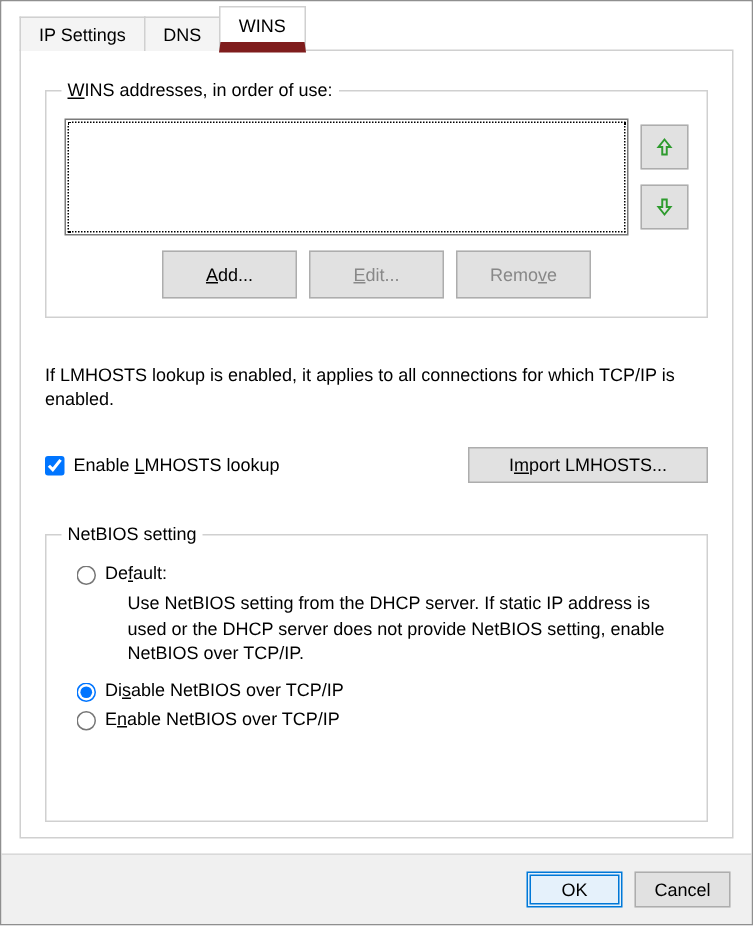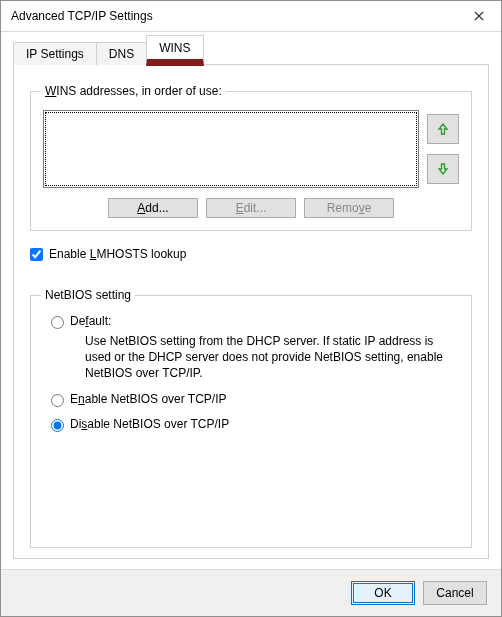--- a/index.html
+++ b/index.html
@@ -129,21 +129,21 @@
   }
   .updown button svg { display:block; }
   .btnrow {
     display: flex;
     justify-content: center;
     gap: 8px;
     margin-top: 10px;
   }
   button.std {
     min-width: 90px;
-    height: 20px;
+    height: 32px;
     border: 1px solid #adadad;
     background: #e1e1e1;
     font: inherit;
     padding: 0 10px;
   }
   button.std:disabled {
     color: #888;
   }
   .info {
     margin: 14px 0 8px 0;
@@ -202,28 +202,20 @@
     border: 1px solid #0078d7;
     background: #e5f1fb;
     outline: 1px solid #0078d7;
     outline-offset: -3px;
   }
 </style>
 </head>
 <body>
 
 <div class="window">
-  <div class="titlebar">
-    <div class="title">Advanced TCP/IP Settings</div>
-    <div class="close">
-      <svg width="10" height="10" viewBox="0 0 10 10">
-          <path d="M1 1 L9 9 M9 1 L1 9" stroke="#333" stroke-width="1.2"></path>
-        </svg>
-    </div>
-  </div>
 
   <div class="client">
     <div class="tabs-strip">
       <div class="tab">IP Settings</div>
       <div class="tab">DNS</div>
       <div class="tab active">WINS</div>
     </div>
 
     <div class="tab-page">
 
@@ -248,44 +240,46 @@
             </button>
           </div>
         </div>
         <div class="btnrow">
           <button class="std"><span class="u">A</span>dd...</button>
           <button class="std" disabled=""><span class="u">E</span>dit...</button>
           <button class="std" disabled="">Remo<span class="u">v</span>e</button>
         </div>
       </div>
 
+      <div class="info">If LMHOSTS lookup is enabled, it applies to all connections for which TCP/IP is enabled.</div>
 
       <div class="row">
         <input type="checkbox" id="cb-lm" checked="" style="">
         <label for="cb-lm">Enable <span class="u">L</span>MHOSTS lookup</label>
         <div class="spacer"></div>
+        <button class="wide">I<span class="u">m</span>port LMHOSTS...</button>
       </div>
 
       <div class="group" style="margin-top:12px; flex:1;">
         <div class="legend">NetBIOS setting</div>
 
         <div class="radio-row">
           <input type="radio" name="nb" id="nb-def" style="">
           <label for="nb-def" class="rlabel">De<span class="u">f</span>ault:</label>
         </div>
         <div class="radio-desc">Use NetBIOS setting from the DHCP server. If static IP address is used or the DHCP server does not provide NetBIOS setting, enable NetBIOS over TCP/IP.</div>
 
+        <div class="radio-row" style="margin-top:10px;">
+          <input type="radio" name="nb" id="nb-dis" checked="" style="">
+          <label for="nb-dis" class="rlabel">Di<span class="u">s</span>able NetBIOS over TCP/IP</label>
+        </div>
+
         <div class="radio-row">
           <input type="radio" name="nb" id="nb-en" style="">
           <label for="nb-en" class="rlabel">E<span class="u">n</span>able NetBIOS over TCP/IP</label>
-        </div>
-
-        <div class="radio-row" style="margin-top:10px;">
-          <input type="radio" name="nb" id="nb-dis" checked="" style="">
-          <label for="nb-dis" class="rlabel">Di<span class="u">s</span>able NetBIOS over TCP/IP</label>
         </div>
       </div>
 
     </div>
   </div>
 
   <div class="footer">
     <button class="primary">OK</button>
     <button>Cancel</button>
   </div>

